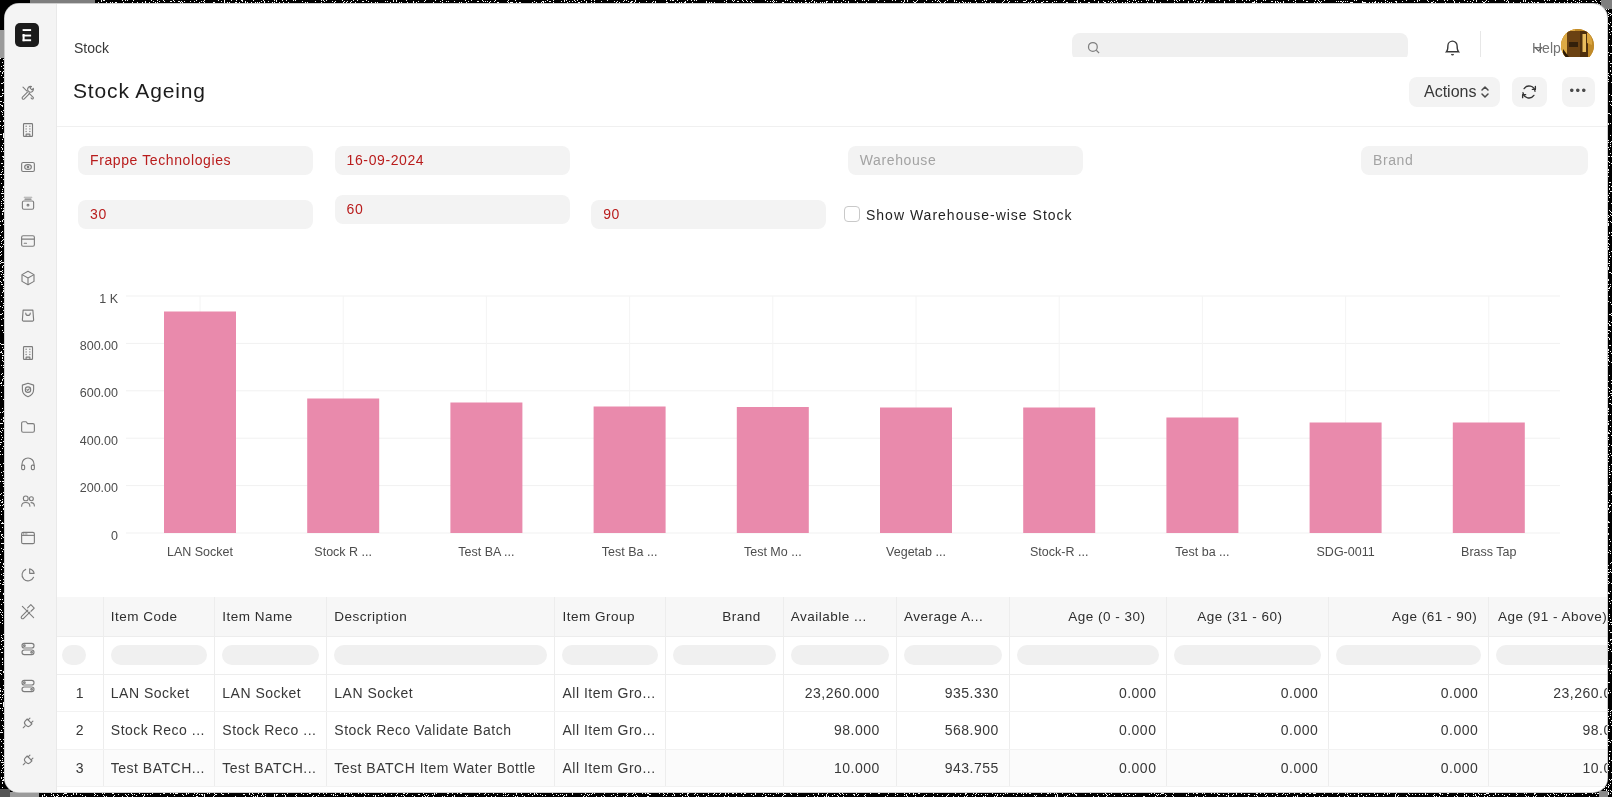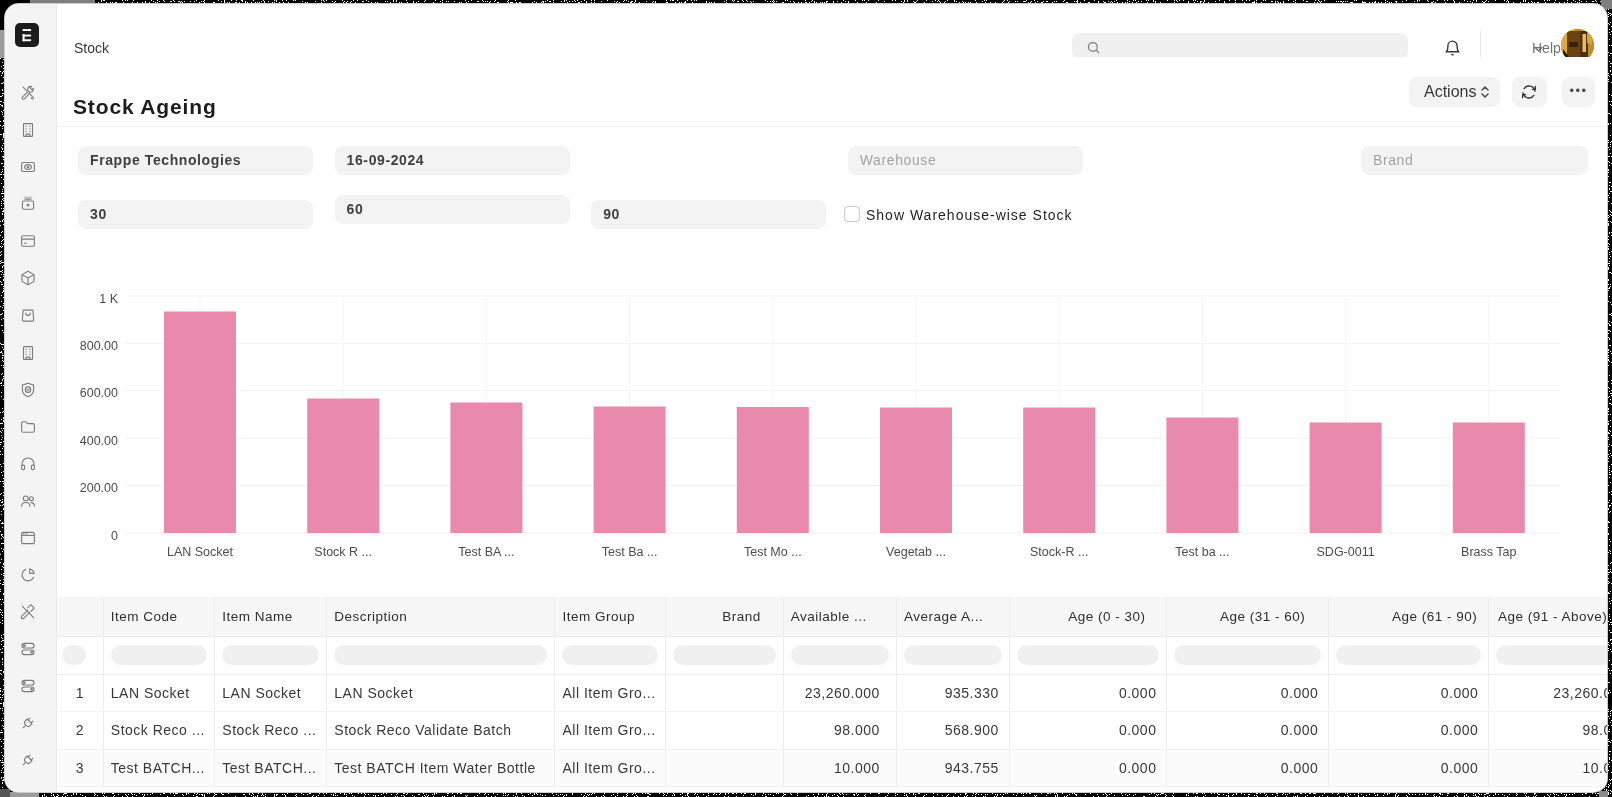--- a/index.html
+++ b/index.html
@@ -23,26 +23,26 @@
   .search .mag { position:absolute; left:14px; top:6.5px; }
   .search .ph { position:absolute; left:40px; }
   .bell { position:absolute; left:1387px; top:19px; width:17px; height:17px; color:#383838; }
   .vdiv { position:absolute; left:1423px; top:11px; width:1px; height:29px; background:#e7e7e7; }
   .help { position:absolute; left:1440px; top:20px; font-size:14px; color:#737373;margin-left:35px; }
   .avatar { position:absolute; left:1504px; top:9px; width:33px; height:33px; border-radius:50%;
     background:radial-gradient(circle at 35% 30%, #e8b44a 0%, #d49a35 45%, #b97c22 100%); overflow:hidden; }
 
   .pagehead { position:absolute; left:52px; top:53px; right:0; height:69.5px; background:#fff;
     border-bottom:1px solid #f0f0f0; }
-  .title { position:absolute; left:16px; top:22px; font-size:21px; font-weight:bold; color:#1c1c1c; letter-spacing:0.85px;margin-top:16px; }
+  .title { position:absolute; left:16px; top:22px; font-size:21px; font-weight:normal; color:#1c1c1c; letter-spacing:0.85px; }
   .btn { position:absolute; background:#f3f3f3; border-radius:8px; color:#383838; font-size:16px; }
 
   .filters { position:absolute; left:52px; top:123px; right:0; height:143px; background:#fff; }
   .finput { position:absolute; height:29px; background:#f3f3f3; border-radius:8px;
-    font-size:14px; line-height:29px; padding-left:12px; color:#404040; font-weight:bold; letter-spacing:0.6px; }
+    font-size:14px; line-height:29px; padding-left:12px; color:#b91c1c; font-weight:normal; letter-spacing:0.6px; }
   .finput.ph { color:#a3a3a3; font-weight:normal; }
 
   .chart { position:absolute; left:52px; top:266px; right:0; height:327px; background:#fff; }
 
   .tablewrap { position:absolute; left:52px; top:593px; width:1550px; height:190.5px; overflow:hidden; background:#fff; }
   table.dt { border-collapse:collapse; table-layout:fixed; width:1582px; }
   table.dt td, table.dt th { border-right:1px solid #ededed; border-bottom:1px solid #ededed;
     font-weight:normal; padding:0 7px; white-space:nowrap; overflow:hidden; letter-spacing:0.5px; }
   table.dt thead th { background:#f7f7f7; height:39px; font-size:13.5px; color:#2e2e2e; text-align:left; }
   table.dt .frow td { height:38px; }
@@ -362,21 +362,21 @@
           <tr>
             <th></th>
               <th>Item Code</th>
               <th>Item Name</th>
               <th>Description</th>
               <th>Item Group</th>
             <th class="num" style="padding-right:22px;">Brand</th>
               <th>Available ...</th>
               <th>Average A...</th>
             <th class="num" style="padding-right:21px;">Age (0 - 30)</th>
-            <th class="num" style="padding-right:23px;">Age (31 - 60)</th>
+            <th class="num" style="padding-right:23px;text-align:center;">Age (31 - 60)</th>
             <th class="num" style="padding-right:11px;">Age (61 - 90)</th>
             <th class="num" style="padding-right:31px;">Age (91 - Above)</th>
           </tr>
         </thead>
         <tbody>
           <tr class="frow">
             <td style="padding-left:5px;">
                 <div class="pill" style="width:24px;"></div>
               </td>
             <td>

